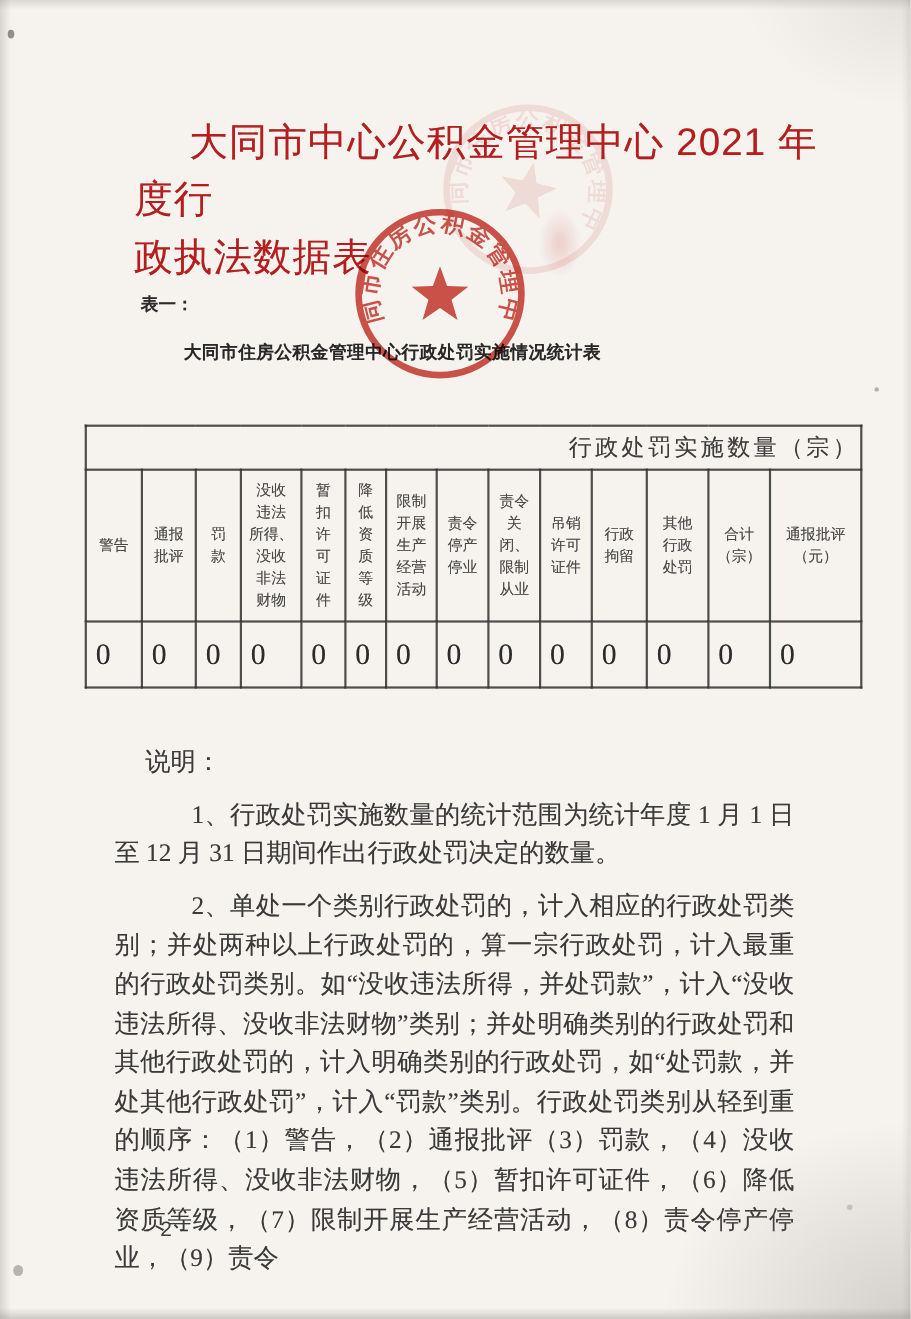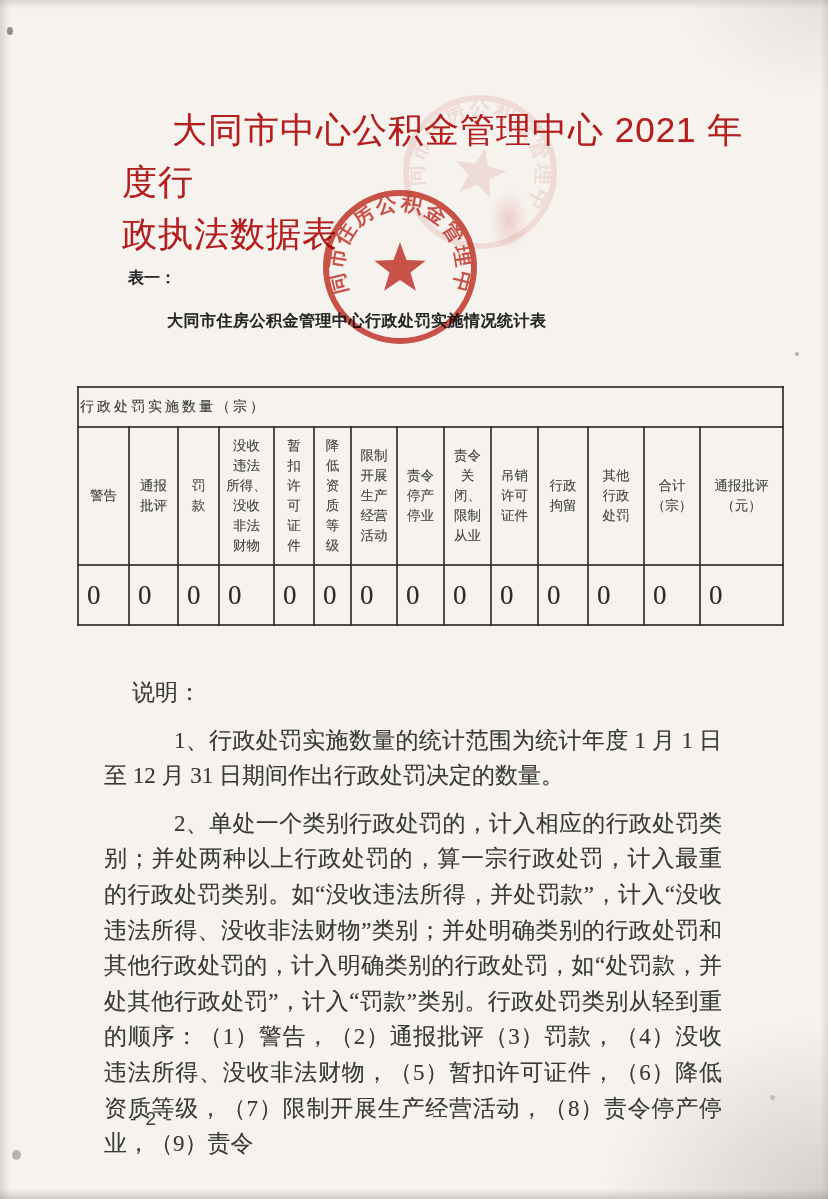--- a/index.html
+++ b/index.html
@@ -37,22 +37,22 @@
   }
   table.penalty{
     margin-top:49px;border-collapse:collapse;table-layout:fixed;
     width:707px;
   }
   table.penalty td{
     border:2px solid rgba(48,48,48,0.85);
     background:transparent;
   }
   td.span-head{
-    height:36px;text-align:left;vertical-align:middle;
-    font-size:14px;letter-spacing:3px;color:#3d3d3d;
+    height:36px;text-align:right;vertical-align:middle;
+    font-size:21px;letter-spacing:3px;color:#3d3d3d;
   }
   td.colhead{
     height:132px;text-align:center;vertical-align:middle;
     font-size:13.5px;line-height:20px;color:#474747;
     white-space:pre-line;padding:2px 1px;
   }
   td.val{
     height:56px;vertical-align:middle;text-align:left;
     padding-left:8px;font-size:27px;color:#2b2b2b;
   }

